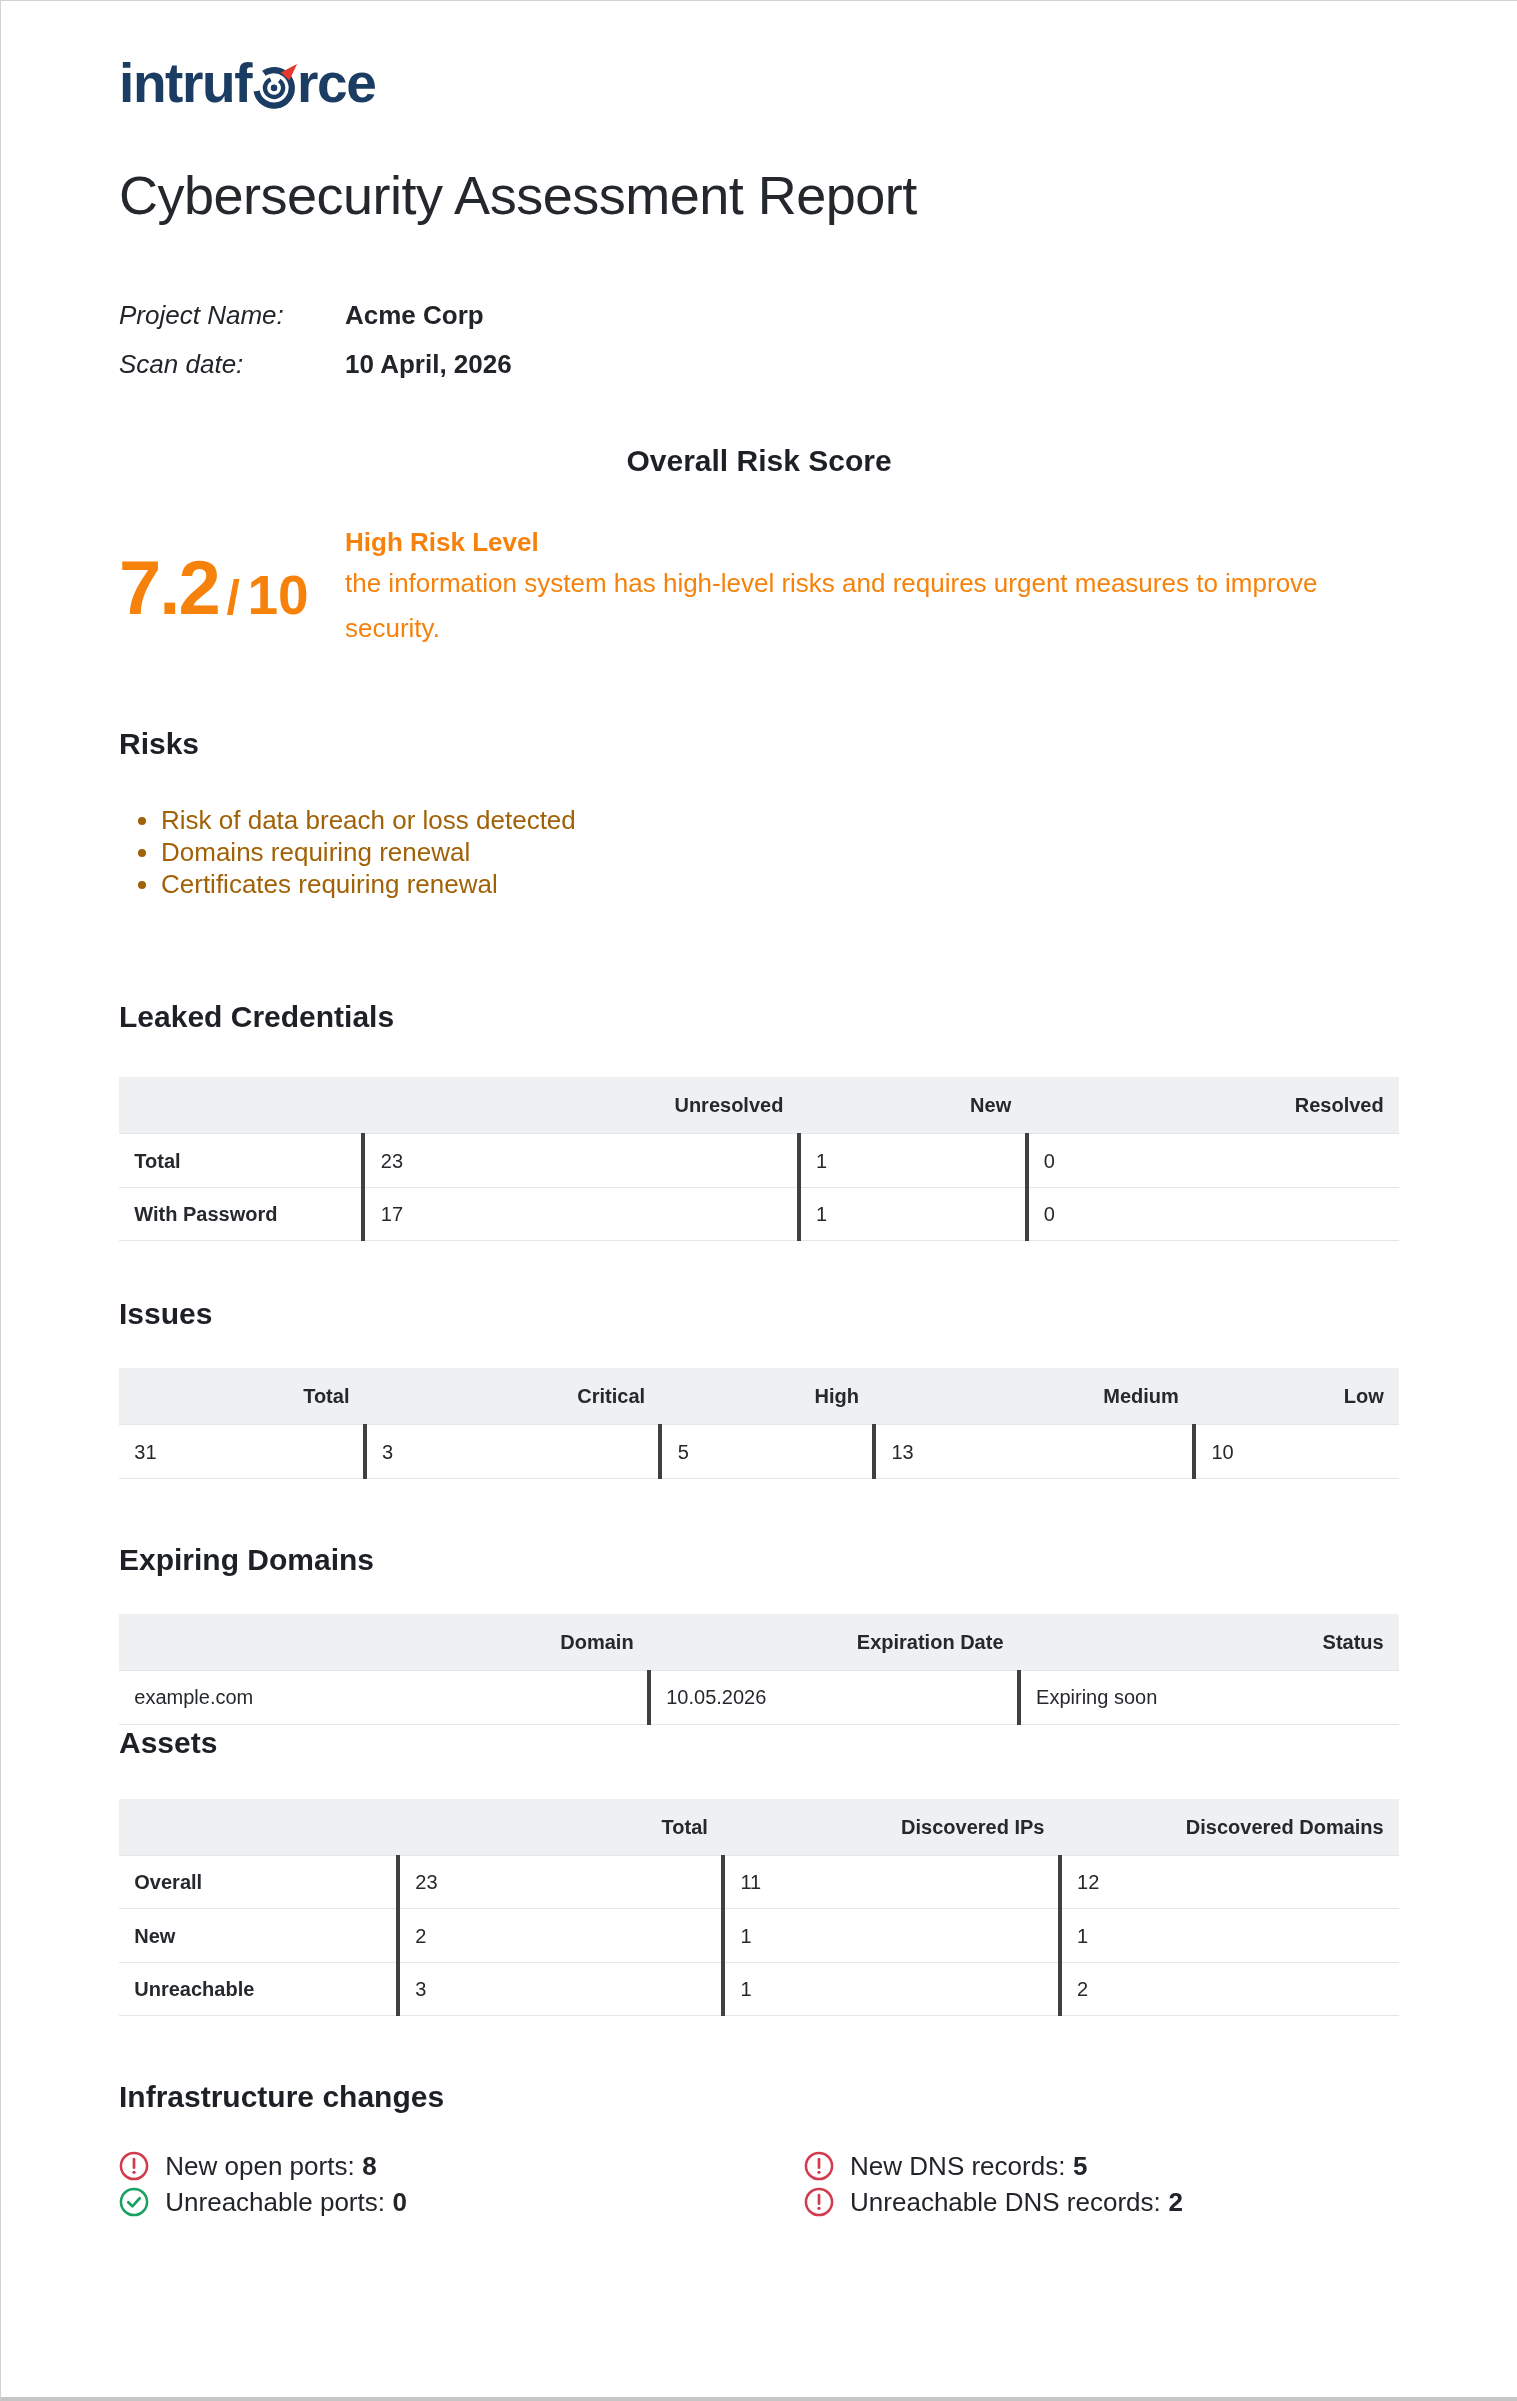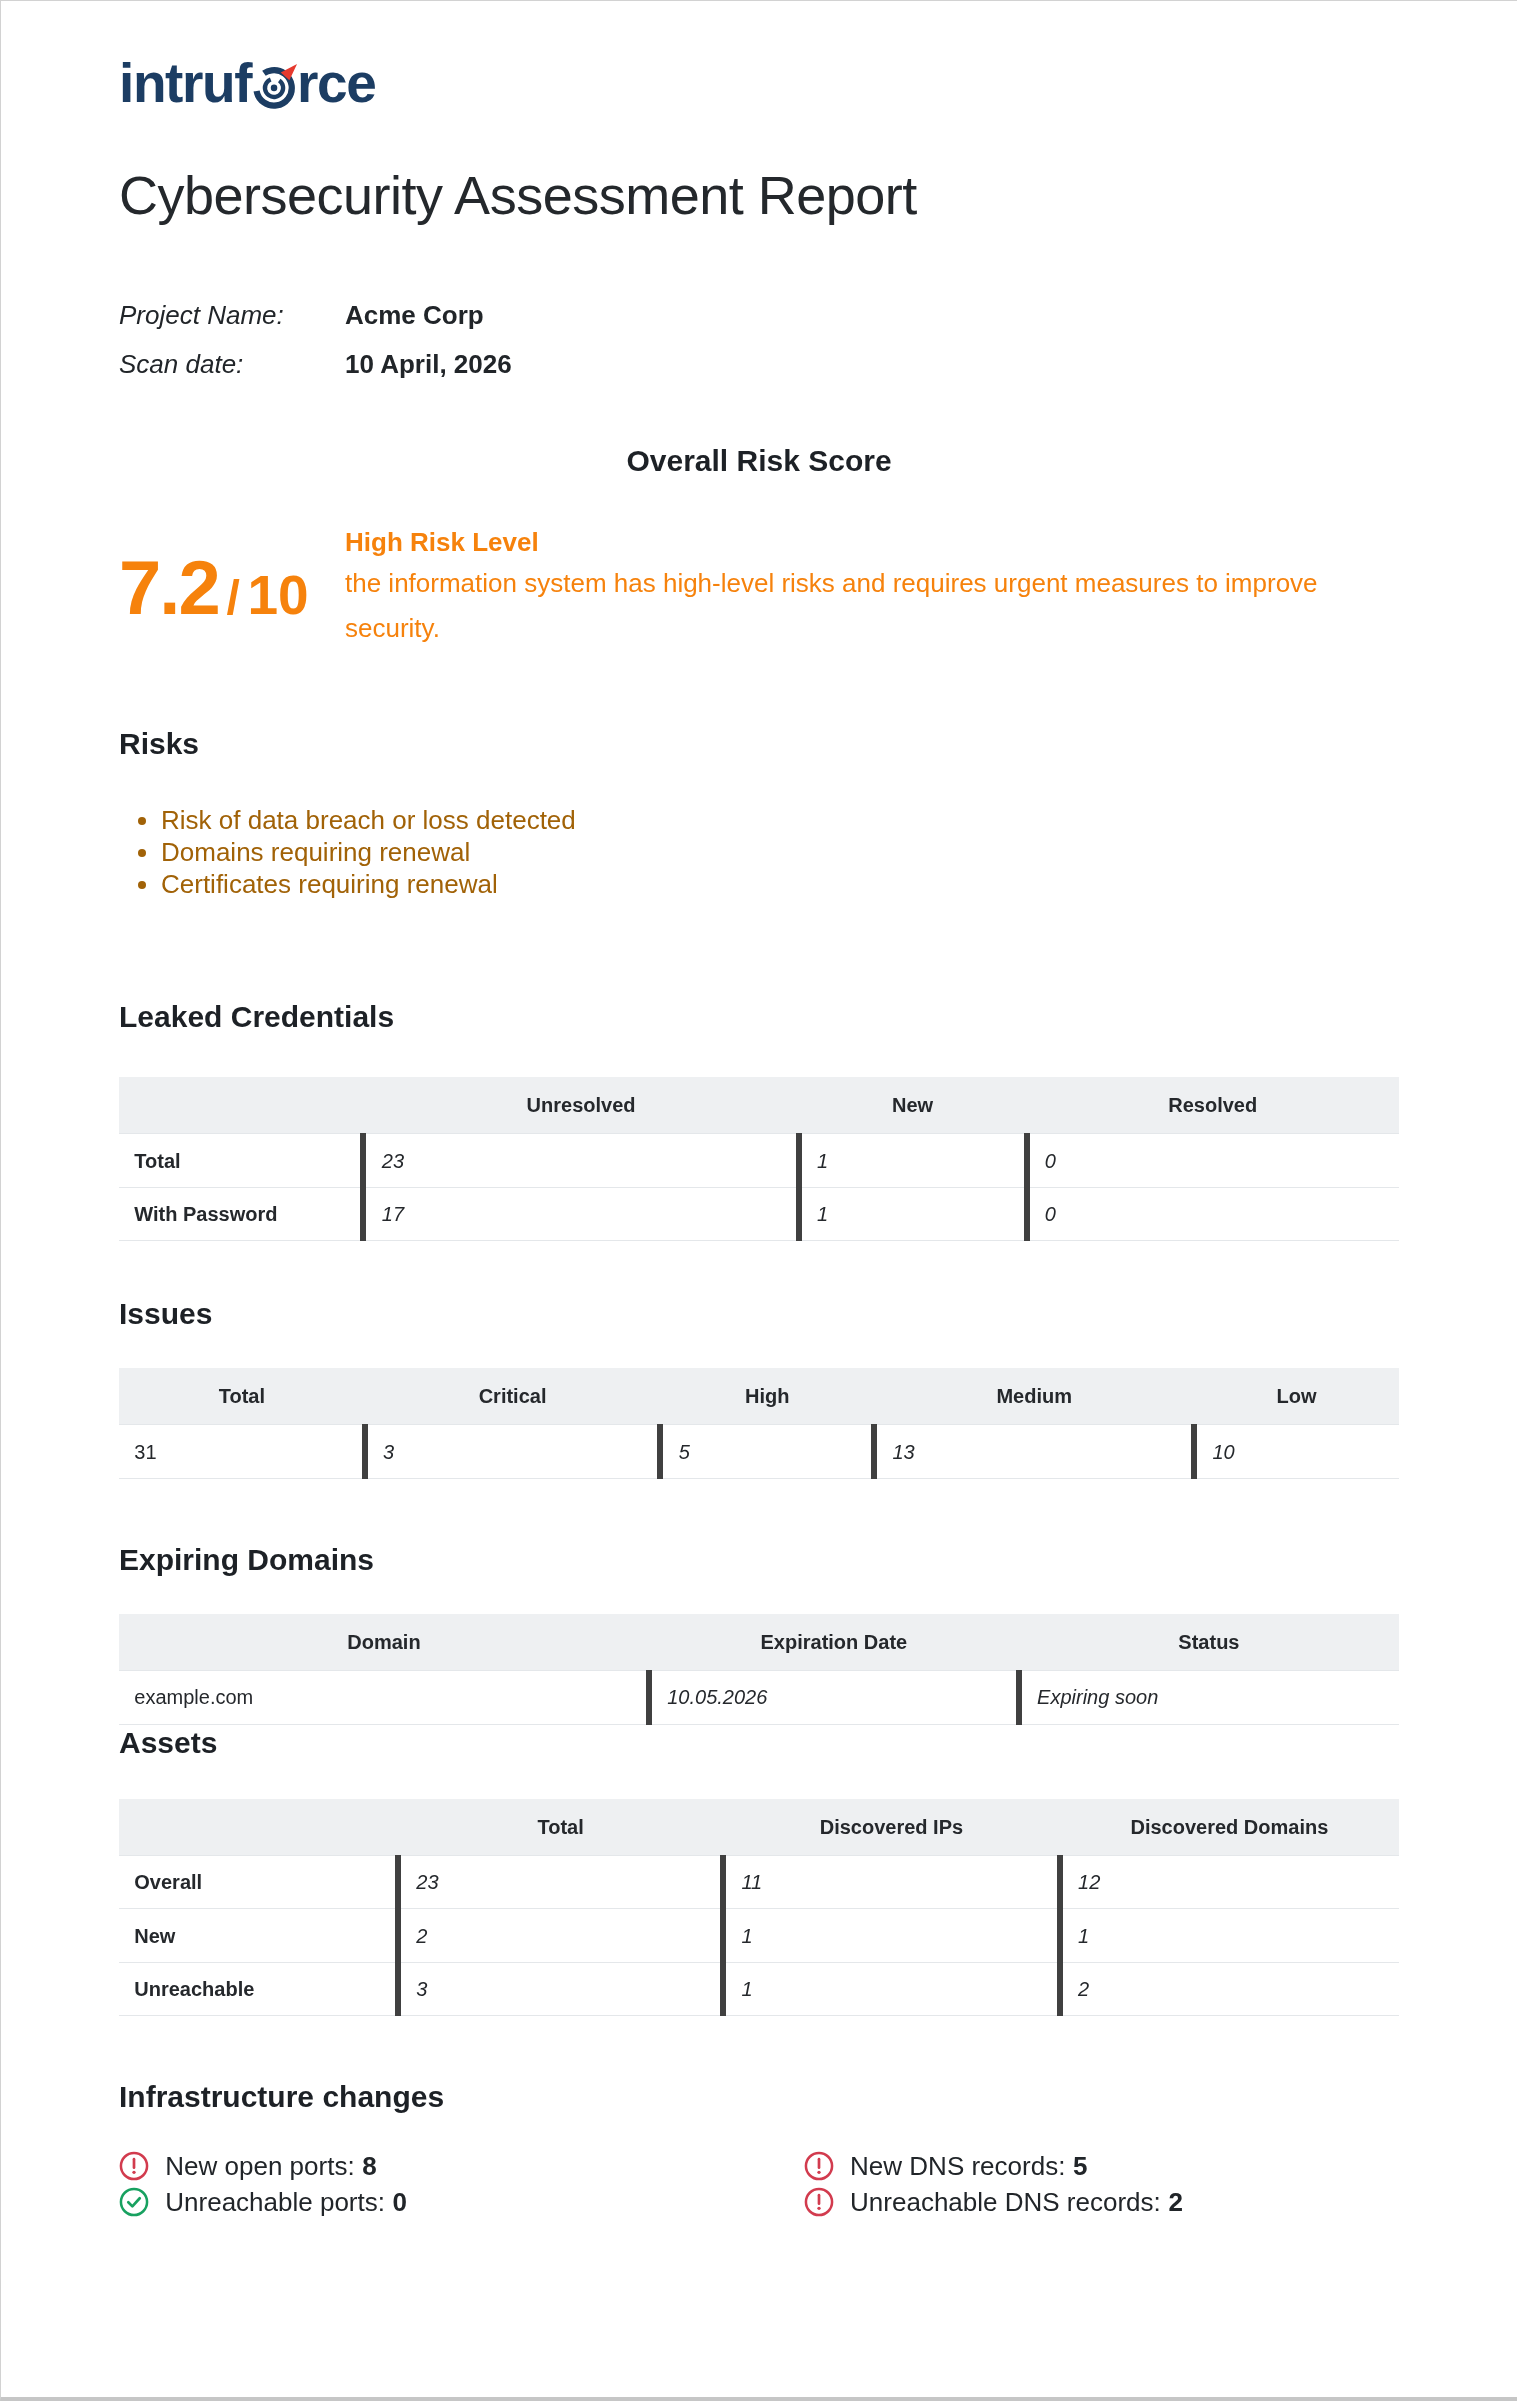--- a/index.html
+++ b/index.html
@@ -59,31 +59,31 @@
   .score-desc { font-size: 26px; line-height: 45px; }
 
   
   .risk-list { margin-top: 42px; padding-left: 42px; }
   .risk-list li { font-size: 26px; line-height: 32px; color: #a16207; }
 
   
   table { width: 100%; border-collapse: collapse; table-layout: fixed; margin-top: 42px; }
   table.tight { margin-top: 36px; }
   th {
-    background: #eef0f2; text-align: center;
+    background: #eef0f2; text-align: right;
     font-size: 20px; font-weight: bold; color: #25282c;
     padding: 18px 15.3px; line-height: 20px;
   }
   td {
     font-size: 20px; color: #25282c;
     padding: 16.3px 15.3px; line-height: 20px;
     border-top: 1px solid #e4e7ea;
     background: #ffffff;
   }
-  td + td { border-left: 6px solid #404040; font-style: italic; }
+  td + td { border-left: 4px solid #404040; }
   tbody tr:last-child td { border-bottom: 1px solid #e4e7ea; }
   td.rowlabel { font-weight: bold; }
 
   
   .infra-grid {
     margin-top: 36px;
     display: grid; grid-template-columns: 53.5% 46.5%;
     grid-auto-flow: column; grid-template-rows: repeat(2, auto);
     row-gap: 5.7px;
   }

